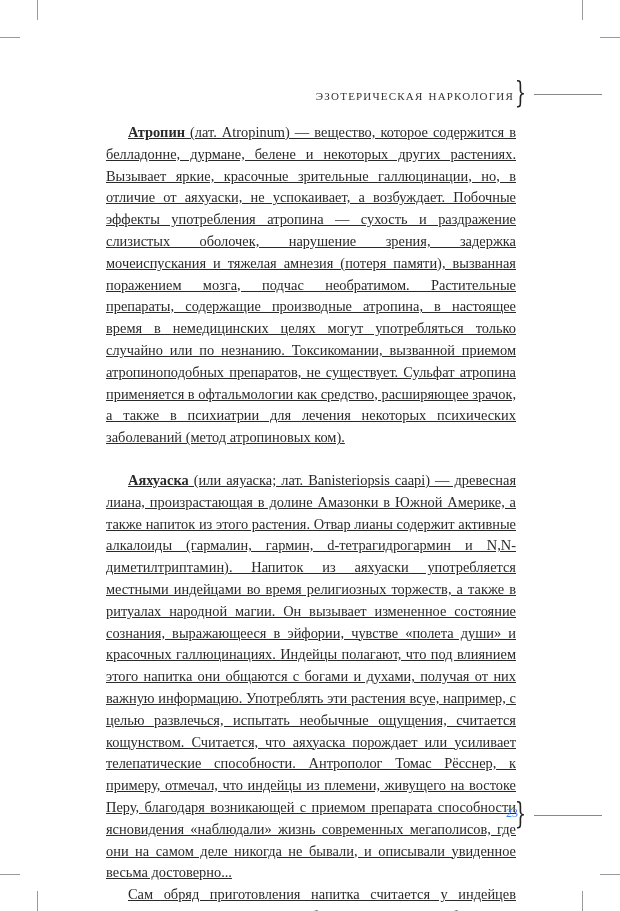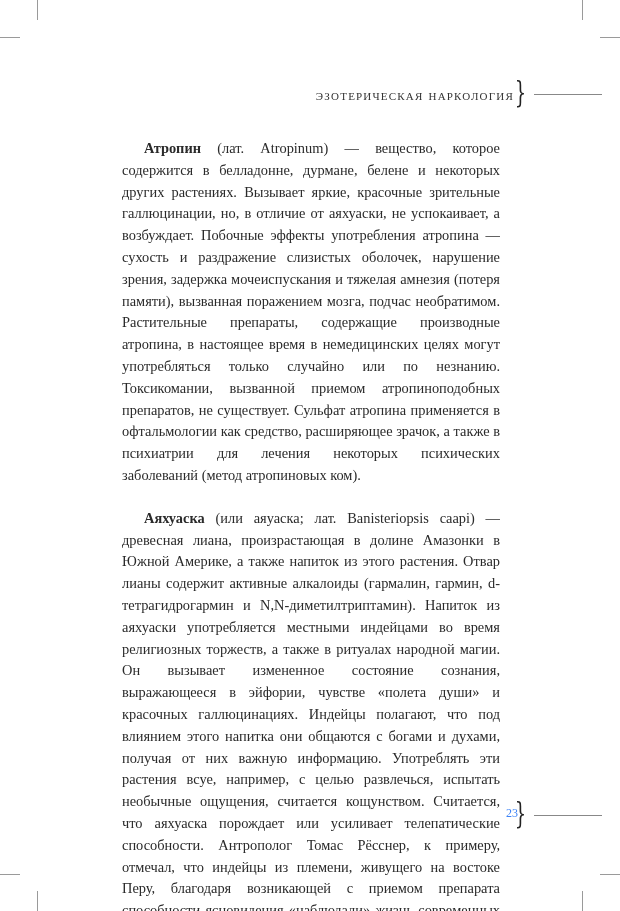--- a/index.html
+++ b/index.html
@@ -7,21 +7,21 @@
          font-family:"Liberation Serif","DejaVu Serif",serif; color:#2a2a2a; }
   .crop { position:absolute; background:#9a9a9a; }
   .header { position:absolute; top:80px; right:0; width:320px; height:30px; }
   .header-title { position:absolute; right:106px; top:7px; font-size:15px; letter-spacing:1.2px;
                   font-variant:small-caps; text-transform:lowercase; color:#333; white-space:nowrap; }
   .brace { position:absolute; font-family:"DejaVu Serif",serif; font-weight:normal; color:#222; line-height:1; }
   .header .brace { right:90px; top:-3px; font-size:30px; transform:scaleX(0.6); }
   .header-rule { position:absolute; right:18px; top:14px; width:68px; height:1px; background:#888; }
   .content { position:absolute; left:106px; top:122px; width:410px; font-size:14.4px; line-height:21.8px;
              text-align:justify; hyphens:manual; }
-  .content p { margin:16px; text-indent:22px; }
+  .content p { margin:0; text-indent:22px;text-decoration:underline; }
   .content p.gap { margin-top:21px; }
   .term { font-weight:bold; }
   .footer { position:absolute; top:796px; right:0; width:200px; height:40px; }
   .page-num { position:absolute; right:102px; top:10px; font-size:12px; color:#3b82f6;text-align:right; }
   .footer .brace { right:90px; top:2px; font-size:30px; transform:scaleX(0.6); }
   .footer-rule { position:absolute; right:18px; top:19px; width:68px; height:1px; background:#888; }
 </style>
 </head>
 <body>
 

